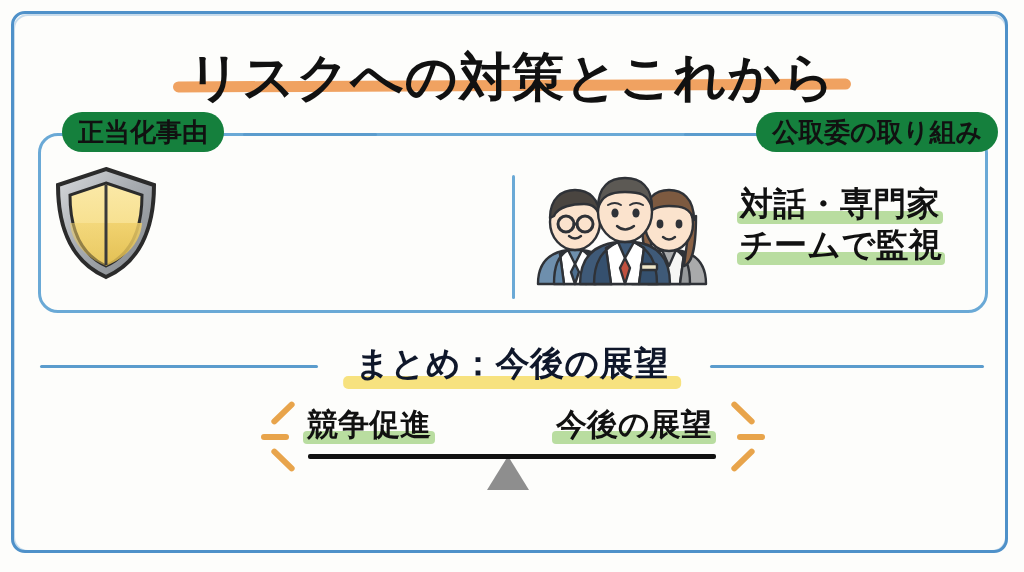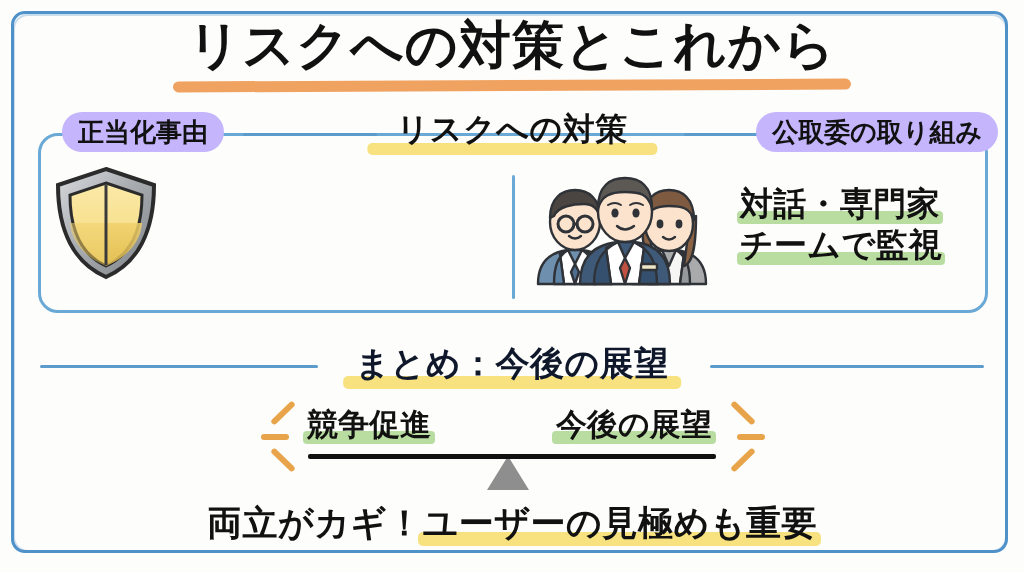--- a/index.html
+++ b/index.html
@@ -50,20 +50,21 @@
   .title-text {
     position: relative;
     display: inline-block;
     font-size: 52px;
     font-weight: 700;
     color: #111111;
     letter-spacing: 1px;
     line-height: 1.05;
     white-space: nowrap;
     z-index: 2;
+    margin-top: 32px;
   }
   .title-underline {
     position: absolute;
     left: 50%;
     transform: translateX(-50%) rotate(-0.25deg);
     top: 62px;
     width: 678px;
     height: 11px;
     background: #f0a261;
     border-radius: 6px;
@@ -108,21 +109,21 @@
     border-radius: 5px;
     z-index: 1;
   }
 
   .badge {
     position: absolute;
     top: 6px;
     height: 40px;
     line-height: 40px;
     padding: 0 16px;
-    background: #c4b5fd;
+    background: #15803d;
     border-radius: 22px;
     font-size: 26px;
     font-weight: 700;
     color: #111111;
     white-space: nowrap;
     z-index: 4;
   }
   .badge-left  { left: 62px; }
   .badge-right { right: 26px; text-align: right; }
 
@@ -366,24 +367,20 @@
     <div class="title-text">リスクへの対策とこれから</div>
   </div>
 
   <div class="section-head">
     <div class="connector connector-left"></div>
     <div class="connector connector-right"></div>
 
     <div class="badge badge-left">正当化事由</div>
     <div class="badge badge-right">公取委の取り組み</div>
 
-    <div class="subtitle-wrap">
-      <div class="subtitle-hl"></div>
-      <div class="subtitle-text">リスクへの対策</div>
-    </div>
   </div>
 
   <div class="panel"></div>
   <div class="panel-divider"></div>
 
   <div class="col col-left">
     <span class="icon-shield">
       <svg width="108" height="116" viewBox="0 0 108 116" aria-hidden="true">
         <defs>
           <linearGradient id="rim" x1="0" y1="0" x2="1" y2="1">
@@ -477,17 +474,14 @@
     <div class="spark spark-r2"></div>
     <div class="spark spark-r3"></div>
 
     <div class="scale-label scale-label-left">競争促進</div>
     <div class="scale-label scale-label-right">今後の展望</div>
 
     <div class="scale-beam"></div>
     <div class="scale-fulcrum"></div>
   </div>
 
-  <div class="closing-wrap">
-    <span class="closing-text"><span class="closing-plain">両立がカギ！</span><span class="hl-yellow">ユーザーの見極めも重要</span></span>
-  </div>
 
 </div>
 
 </body></html>

